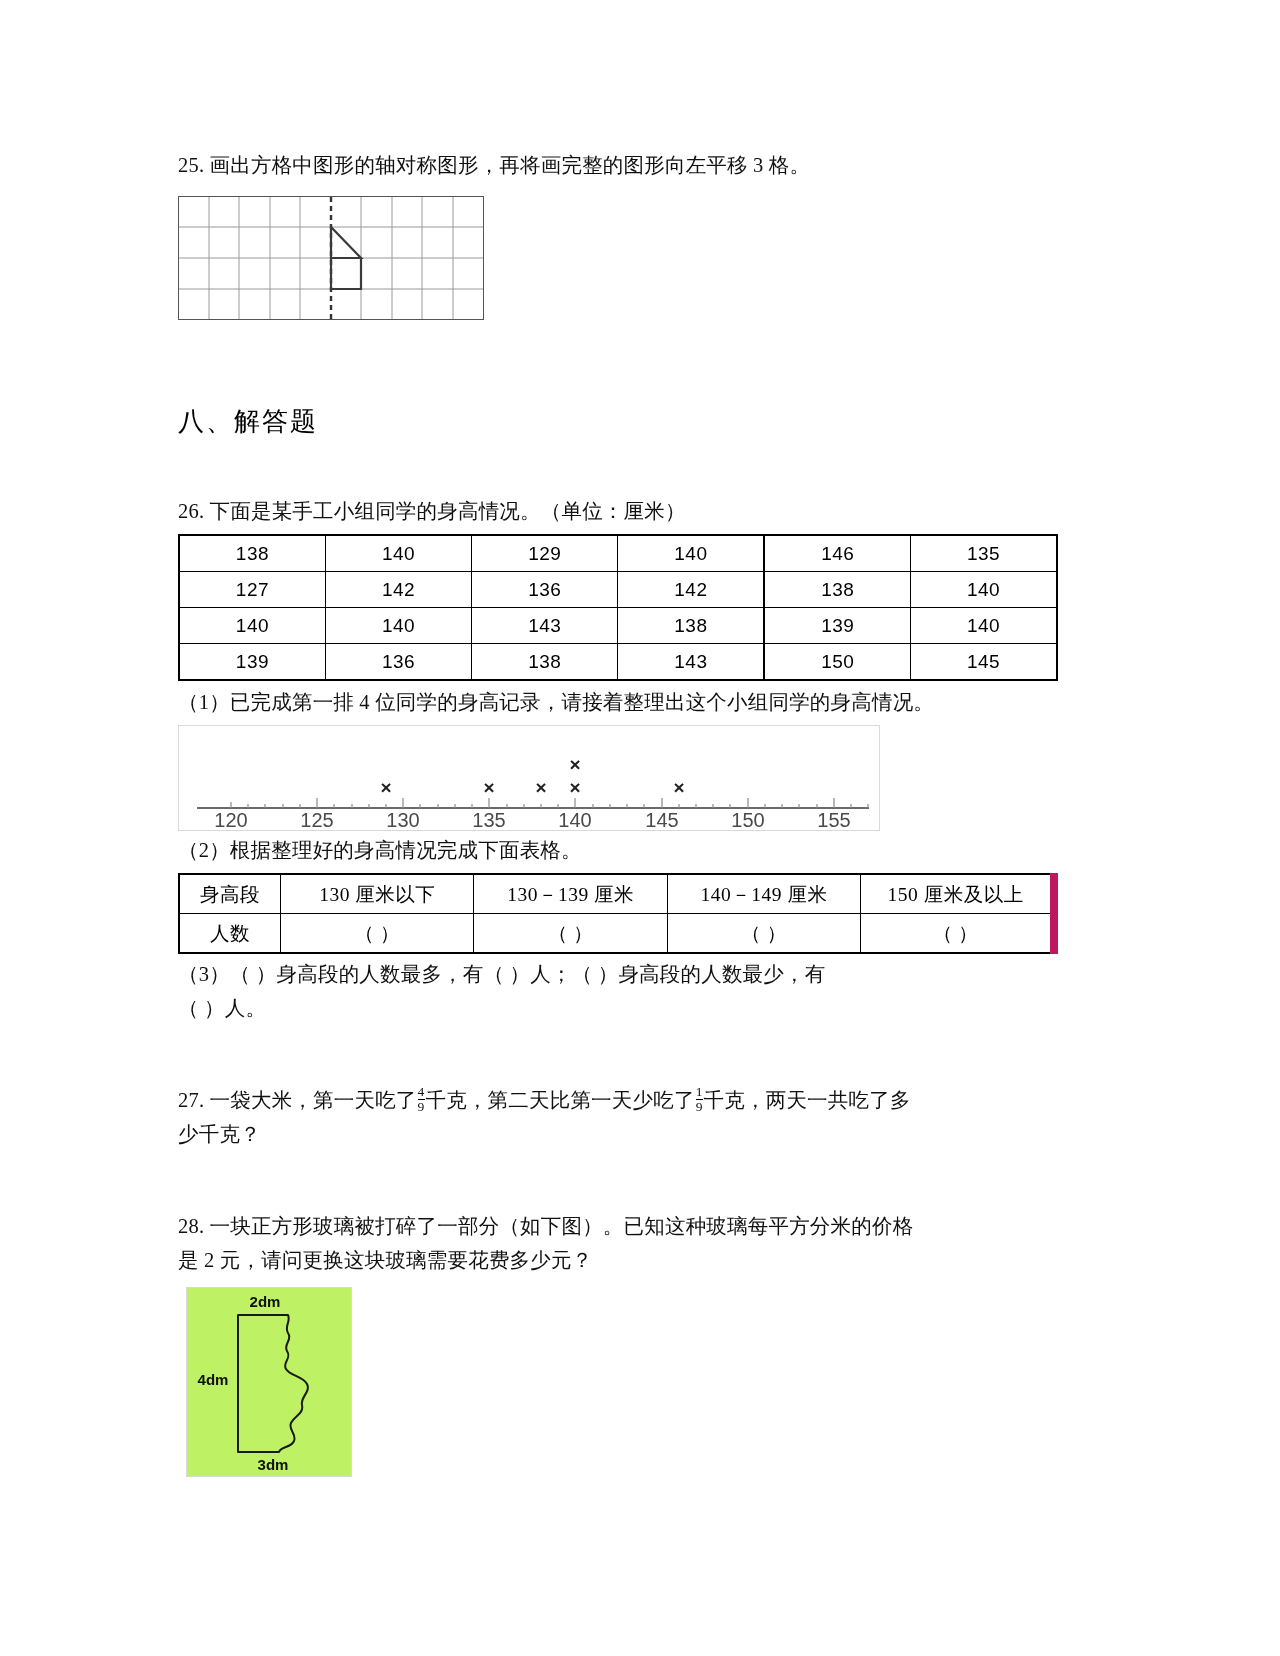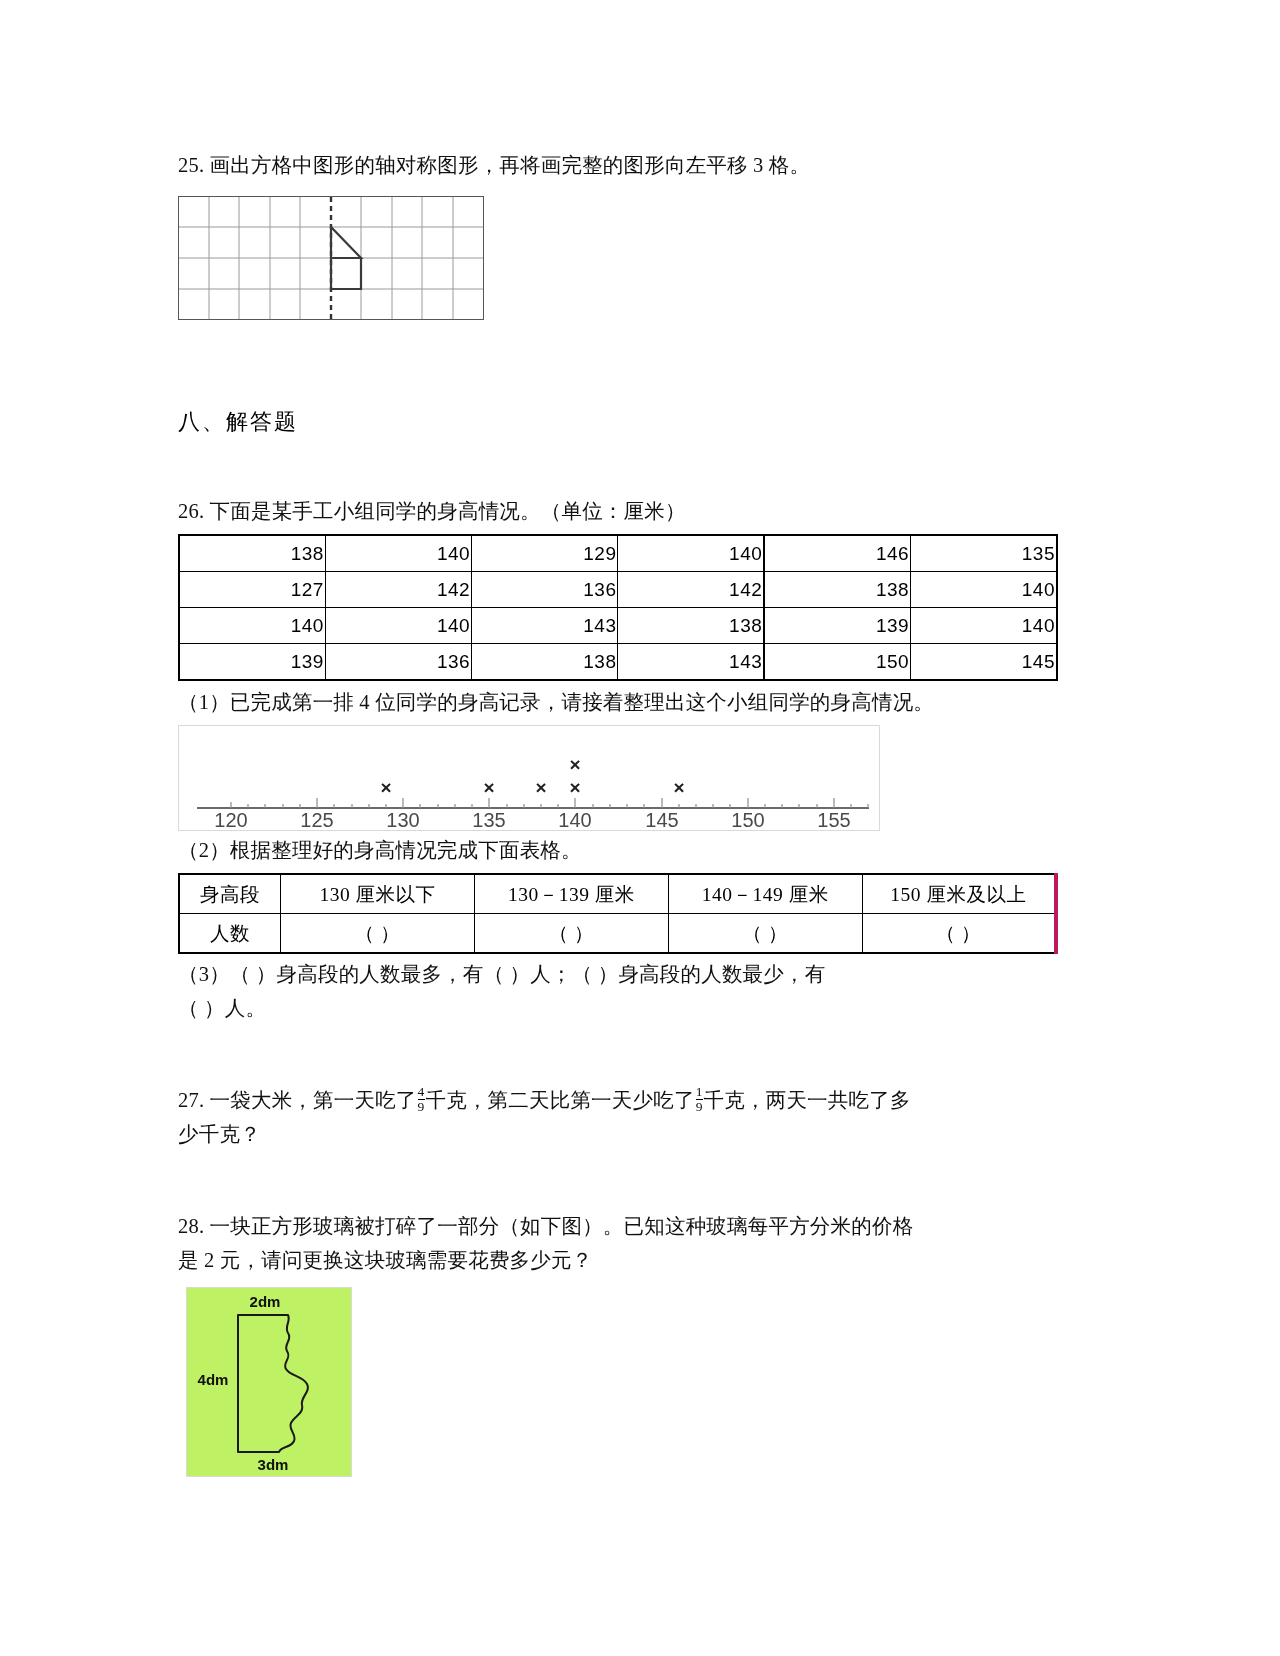--- a/index.html
+++ b/index.html
@@ -32,21 +32,21 @@
   .qline {
     font-size: 20.5px;
     line-height: 34px;
     letter-spacing: 0.2px;
     color: #111;
   }
   .qnum {
     font-family: "Liberation Serif", serif;
   }
   .section-title {
-    font-size: 22px;
+    font-size: 26px;
     line-height: 32px;
     letter-spacing: 2px;
   }
 
   
   .grid-wrap {
     position: relative;
     margin-top: 14px;
     width: 306px;
     height: 124px;
@@ -57,21 +57,21 @@
   
   table.heights {
     border-collapse: collapse;
     width: 880px;
     margin-top: 6px;
     table-layout: fixed;
   }
   table.heights td {
     border: 1px solid #000;
     height: 33px;
-    text-align: right;
+    text-align: center;
     font-size: 19px;
     font-family: "Liberation Sans", sans-serif;
     letter-spacing: 0.5px;
   }
   table.heights td.sep-left { border-left: 2px solid #000; }
   table.heights tr:first-child td { border-top: 2px solid #000; }
   table.heights tr:last-child td { border-bottom: 2px solid #000; }
   table.heights td:first-child { border-left: 2px solid #000; }
   table.heights td:last-child { border-right: 2px solid #000; }
 
@@ -97,21 +97,21 @@
   table.summary td {
     border: 1px solid #000;
     height: 36px;
     text-align: center;
     font-size: 19.5px;
     letter-spacing: 0.5px;
   }
   table.summary tr:first-child td { border-top: 2px solid #000; }
   table.summary tr:last-child td { border-bottom: 2px solid #000; }
   table.summary td:first-child { border-left: 2px solid #000; }
-  table.summary td:last-child { border-right: 4px solid #be185d; margin-top: 44px; }
+  table.summary td:last-child { border-right: 8px solid #be185d; margin-top: 44px; }
   table.summary td.label { width: 98px; margin-left: 16px; }
 
   
   .frac {
     display: inline-block;
     vertical-align: -0.38em;
     text-align: center;
     font-size: 13.5px;
     line-height: 1.04;
     font-family: "Liberation Serif", serif;

